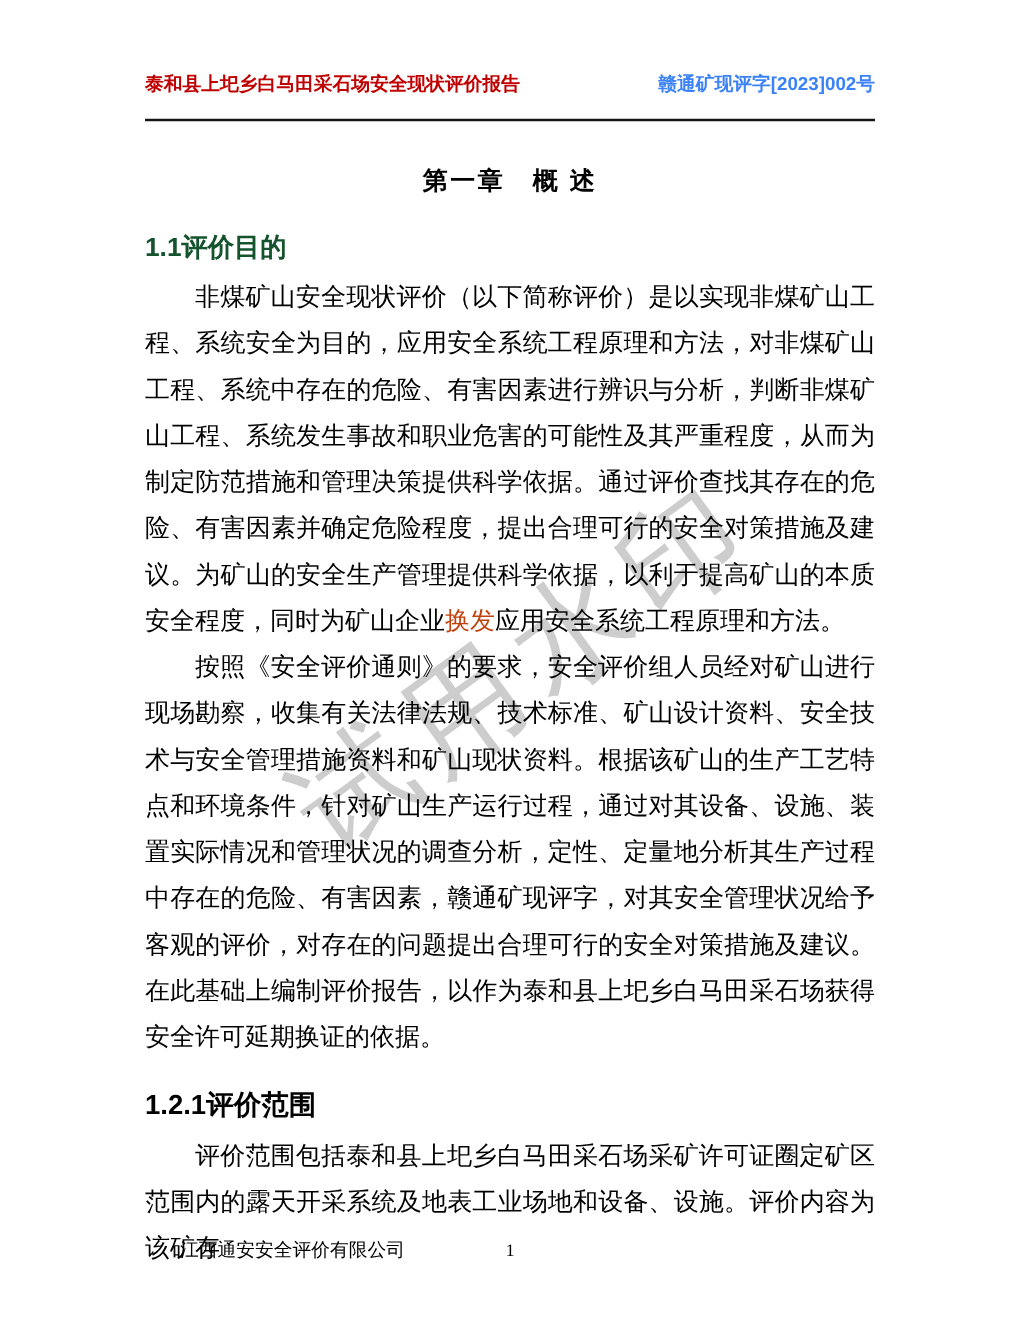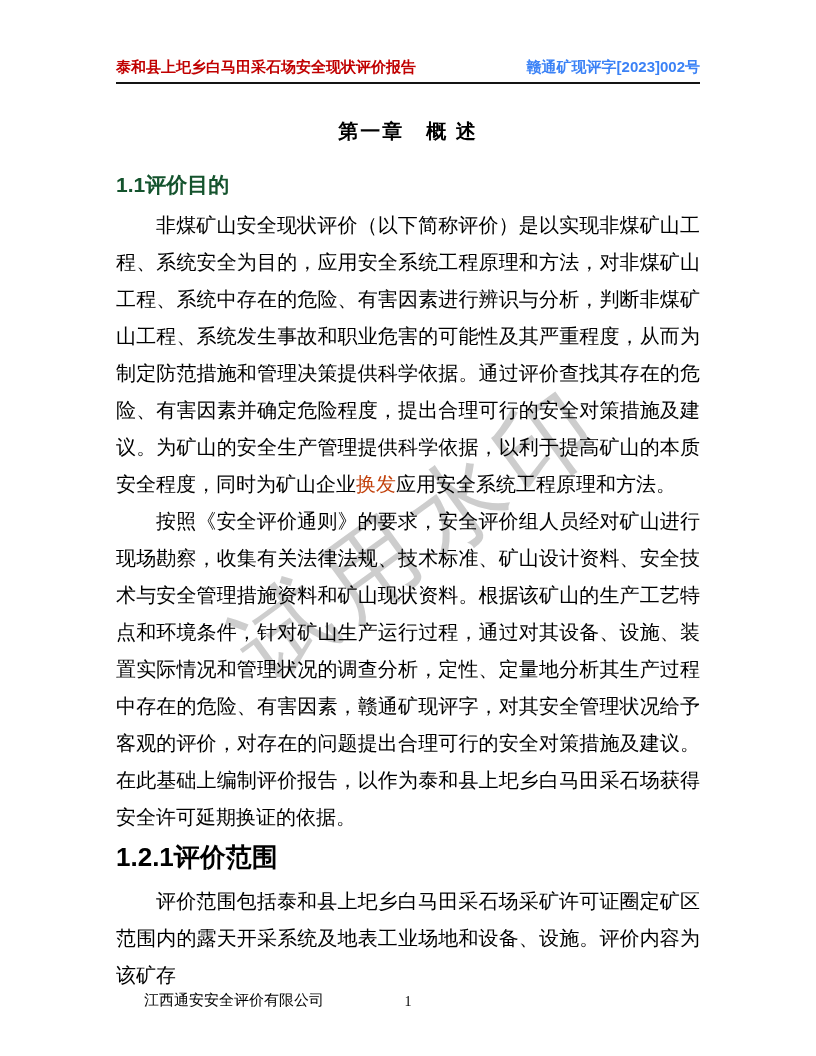--- a/index.html
+++ b/index.html
@@ -34,21 +34,21 @@
     pointer-events: none;
     user-select: none;
   }
   .content { position: relative; z-index: 2; }
 
   .header {
     display: flex;
     justify-content: space-between;
     align-items: flex-end;
     border-bottom: 2px solid #141414;
-    padding-bottom: 5px;
+    padding-bottom: 18px;
     font-size: 15px;
     font-weight: bold;
     font-family: "Liberation Sans", "DejaVu Sans", sans-serif;
   }
   .header-left  { color: #c00000; }
   .header-right { color: #3b82f6; }
 
   .chapter-title {
     margin-top: 34px;
     text-align: center;
@@ -60,22 +60,22 @@
   }
 
   .section-heading {
     margin-top: 26px;
     font-size: 21px;
     font-weight: bold;
     font-family: "Liberation Sans", "DejaVu Sans", sans-serif;
     color: #14532d;
   }
   .subsection-heading {
-    margin-top: 4px;
-    font-size: 26px;
+    margin-top: 20px;
+    font-size: 22px;
     font-weight: bold;
     font-family: "Liberation Sans", "DejaVu Sans", sans-serif;
     color: #000000;
   }
 
   .body-para {
     margin-top: 8px;
     font-size: 20px;
     line-height: 37px;
     text-align: justify;

